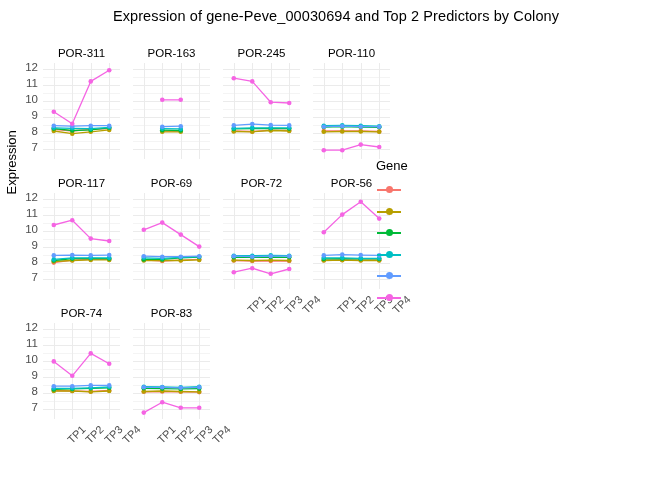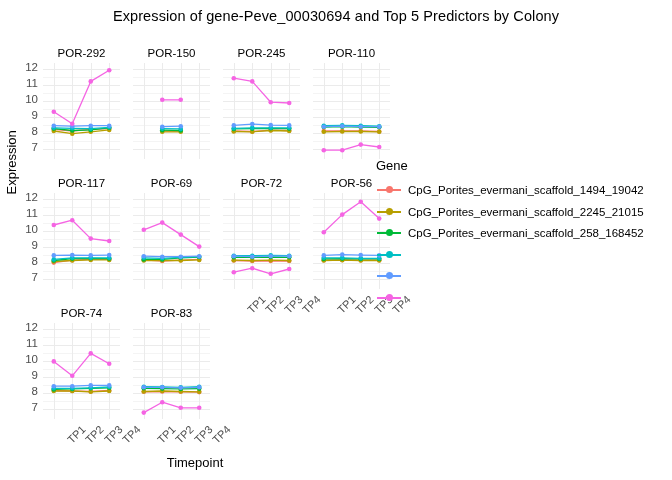--- a/index.html
+++ b/index.html
@@ -133,32 +133,29 @@
     top: 0;
     overflow: visible;
     pointer-events: none;
   }
 </style>
 </head>
 <body>
 
 <div id="plot-root">
 
-  <div class="chart-title">Expression of gene-Peve_00030694 and Top 5 Predictors by Colony</div>
+  <div class="chart-title">Expression of gene-Peve_00030694 and Top 2 Predictors by Colony</div>
 
   <div class="ylab">
     <span>Expression</span>
   </div>
 
-  <div class="xlab">
-    <span>Timepoint</span>
-  </div>
 
   <div id="facet-area">
-      <div class="panel-strip" style="left: 43px; top: 47px; width: 77px;">POR-292</div>
+      <div class="panel-strip" style="left: 43px; top: 47px; width: 77px;">POR-311</div>
       <div class="panel" style="left: 43px; top: 63px; width: 77px; height: 96px;"></div>
       <div class="grid-line major-h" style="left: 43px; width: 77px; top: 149.4px;"></div>
       <div class="grid-line major-h" style="left: 43px; width: 77px; top: 133.4px;"></div>
       <div class="grid-line major-h" style="left: 43px; width: 77px; top: 117.4px;"></div>
       <div class="grid-line major-h" style="left: 43px; width: 77px; top: 101.4px;"></div>
       <div class="grid-line major-h" style="left: 43px; width: 77px; top: 85.4px;"></div>
       <div class="grid-line major-h" style="left: 43px; width: 77px; top: 69.4px;"></div>
       <div class="grid-line minor-h" style="left: 43px; width: 77px; top: 141.4px;"></div>
       <div class="grid-line minor-h" style="left: 43px; width: 77px; top: 125.4px;"></div>
       <div class="grid-line minor-h" style="left: 43px; width: 77px; top: 109.4px;"></div>
@@ -199,21 +196,21 @@
         <circle cx="31.26" cy="62.80" r="2.3" fill="#F564E3"></circle>
         <circle cx="49.74" cy="20.40" r="2.3" fill="#F564E3"></circle>
         <circle cx="68.22" cy="9.20" r="2.3" fill="#F564E3"></circle>
       </svg>
       <div class="ytick" style="left: 16px; top: 141.4px;">7</div>
       <div class="ytick" style="left: 16px; top: 125.4px;">8</div>
       <div class="ytick" style="left: 16px; top: 109.4px;">9</div>
       <div class="ytick" style="left: 16px; top: 93.4px;">10</div>
       <div class="ytick" style="left: 16px; top: 77.4px;">11</div>
       <div class="ytick" style="left: 16px; top: 61.4px;">12</div>
-      <div class="panel-strip" style="left: 133px; top: 47px; width: 77px;">POR-150</div>
+      <div class="panel-strip" style="left: 133px; top: 47px; width: 77px;">POR-163</div>
       <div class="panel" style="left: 133px; top: 63px; width: 77px; height: 96px;"></div>
       <div class="grid-line major-h" style="left: 133px; width: 77px; top: 149.4px;"></div>
       <div class="grid-line major-h" style="left: 133px; width: 77px; top: 133.4px;"></div>
       <div class="grid-line major-h" style="left: 133px; width: 77px; top: 117.4px;"></div>
       <div class="grid-line major-h" style="left: 133px; width: 77px; top: 101.4px;"></div>
       <div class="grid-line major-h" style="left: 133px; width: 77px; top: 85.4px;"></div>
       <div class="grid-line major-h" style="left: 133px; width: 77px; top: 69.4px;"></div>
       <div class="grid-line minor-h" style="left: 133px; width: 77px; top: 141.4px;"></div>
       <div class="grid-line minor-h" style="left: 133px; width: 77px; top: 125.4px;"></div>
       <div class="grid-line minor-h" style="left: 133px; width: 77px; top: 109.4px;"></div>
@@ -665,35 +662,32 @@
       <div class="xtick" style="left: 204.22px; top: 423px;">TP4</div>
     </div>
 
   <div class="legend-title">Gene</div>
   <div id="legend-area">
       <div class="legend-row" style="top: 181px;">
         <span class="legend-key">
           <span class="lk-line" style="background: rgb(248, 118, 109);"></span>
           <span class="lk-dot" style="background: rgb(248, 118, 109);"></span>
         </span>
-        <span class="legend-label">CpG_Porites_evermani_scaffold_1494_19042</span>
       </div>
       <div class="legend-row" style="top: 202.5px;">
         <span class="legend-key">
           <span class="lk-line" style="background: rgb(183, 159, 0);"></span>
           <span class="lk-dot" style="background: rgb(183, 159, 0);"></span>
         </span>
-        <span class="legend-label">CpG_Porites_evermani_scaffold_2245_21015</span>
       </div>
       <div class="legend-row" style="top: 224px;">
         <span class="legend-key">
           <span class="lk-line" style="background: rgb(0, 186, 56);"></span>
           <span class="lk-dot" style="background: rgb(0, 186, 56);"></span>
         </span>
-        <span class="legend-label">CpG_Porites_evermani_scaffold_258_168452</span>
       </div>
       <div class="legend-row" style="top: 245.5px;">
         <span class="legend-key">
           <span class="lk-line" style="background: rgb(0, 191, 196);"></span>
           <span class="lk-dot" style="background: rgb(0, 191, 196);"></span>
         </span>
       </div>
       <div class="legend-row" style="top: 267px;">
         <span class="legend-key">
           <span class="lk-line" style="background: rgb(97, 156, 255);"></span>

